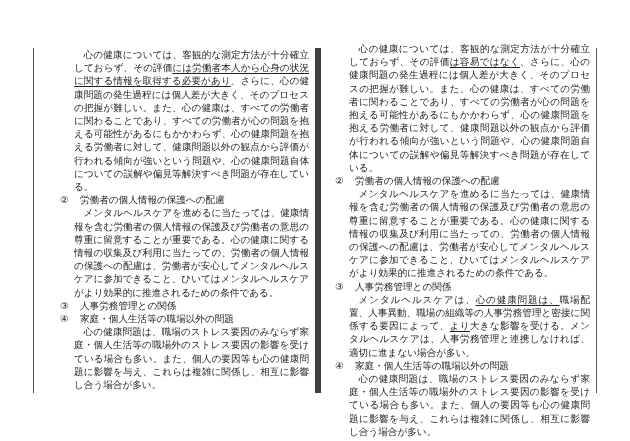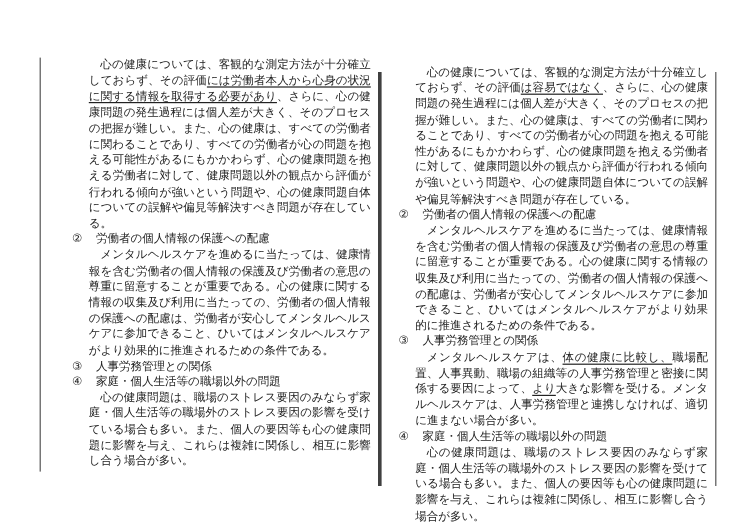--- a/index.html
+++ b/index.html
@@ -8,21 +8,21 @@
     position: relative;
     font-family: "DejaVu Serif", "Liberation Serif", serif;
     color: #222;
   }
   .col {
     position: absolute; top: 48px; height: 345px;
     box-sizing: border-box;
     font-size: 9.6px; line-height: 13.2px;
   }
   .col-left { left: 33px; width: 282px; border-left: 1px solid #555; padding-left: 12px; }
-  .col-right { left: 315px; width: 282px; border-left: 3px solid #404040; border-right: 1px solid #555; margin-top: 12px; }
+  .col-right { left: 315px; width: 282px; border-left: 6px solid #404040; border-right: 1px solid #555; }
   .col-right .inner { top: -6px; }
   .inner { position: relative; padding: 0 6px 0 0; }
   .p { margin: 0; text-align: justify; text-justify: inter-character; }
   .indent1 { padding-left: 28px; }
   .para { text-indent: 1em; }
   .item { display: flex; padding-left: 14px; }
   .item .num { width: 20px; flex: none; }
   .sec { display: flex; padding-left: 4px; margin-top: 12px; }
   .sec .num { width: 15px; flex: none; }
   u { text-decoration: underline; text-underline-offset: 2px; }
@@ -61,21 +61,21 @@
     <div class="item">
         <span class="num">②</span>
         <span>労働者の個人情報の保護への配慮</span>
       </div>
     <p class="p para indent1">メンタルヘルスケアを進めるに当たっては、健康情報を含む労働者の個人情報の保護及び労働者の意思の尊重に留意することが重要である。心の健康に関する情報の収集及び利用に当たっての、労働者の個人情報の保護への配慮は、労働者が安心してメンタルヘルスケアに参加できること、ひいてはメンタルヘルスケアがより効果的に推進されるための条件である。</p>
 
     <div class="item">
         <span class="num">③</span>
         <span>人事労務管理との関係</span>
       </div>
-    <p class="p para indent1"><span>メンタルヘルスケアは、</span><u>体の健康に比較し、</u><span>職場配置、人事異動、職場の組織等の人事労務管理と密接に関係する要因によって、</span><u>より</u><span>大きな影響を受ける。メンタルヘルスケアは、人事労務管理と連携しなければ、適切に進まない場合が多い。</span></p>
+    <p class="p para indent1"><span>メンタルヘルスケアは、</span><u>心の健康問題は、</u><span>職場配置、人事異動、職場の組織等の人事労務管理と密接に関係する要因によって、</span><u>より</u><span>大きな影響を受ける。メンタルヘルスケアは、人事労務管理と連携しなければ、適切に進まない場合が多い。</span></p>
 
     <div class="item">
         <span class="num">④</span>
         <span>家庭・個人生活等の職場以外の問題</span>
       </div>
     <p class="p para indent1">心の健康問題は、職場のストレス要因のみならず家庭・個人生活等の職場外のストレス要因の影響を受けている場合も多い。また、個人の要因等も心の健康問題に影響を与え、これらは複雑に関係し、相互に影響し合う場合が多い。</p>
 
     <div class="sec">
         <span class="num">3</span>
         <span>衛生委員会等における調査審議</span>

